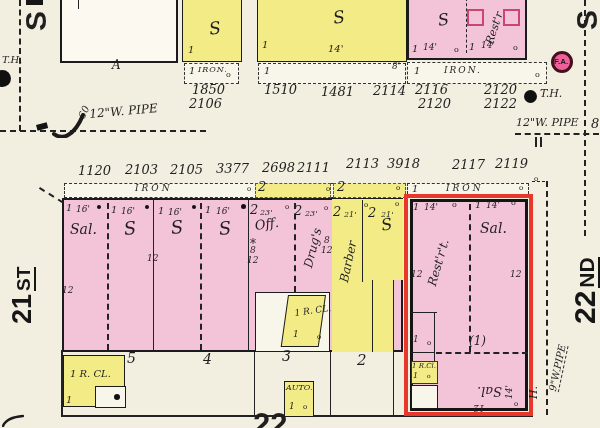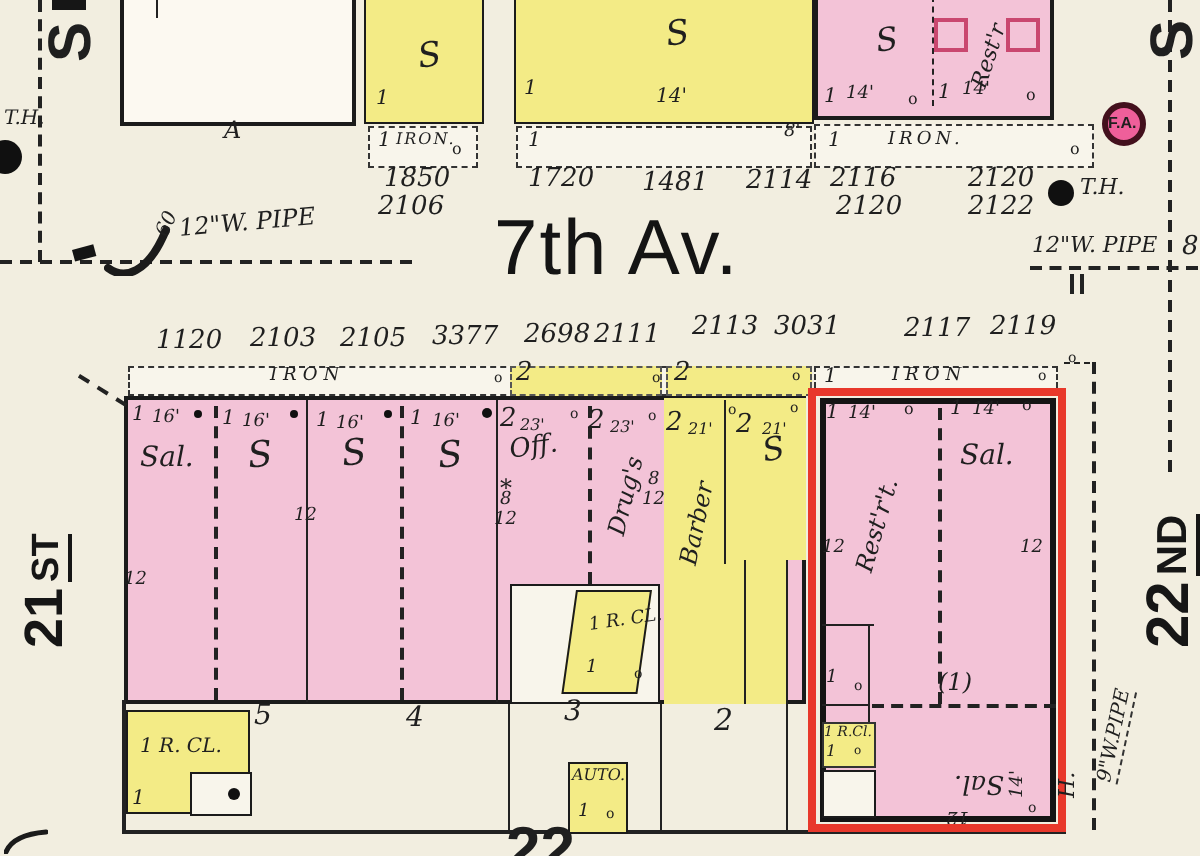--- a/index.html
+++ b/index.html
@@ -24,21 +24,20 @@
     z-index: 30;
   }
   .stlabel { display: flex; align-items: flex-end; gap: 3px;
     font-family: "Liberation Sans", sans-serif; font-weight: bold; color:#161616; }
   .stlabel .suf { border-bottom: 2.5px solid #161616; padding-bottom: 1px; }
 </style>
 </head>
 <body>
 
 <div id="page">
-  <div class="avenue">7th Av.</div>
 <div class="it" style="left: 60px; top: -4px; width: 118px; height: 67px; background: rgb(252, 249, 241); border: 2px solid rgb(27, 27, 27);"></div>
     <div class="it" style="left: 78px; top: 0px; height: 9px; width: 0px; border-left: 1.5px solid rgb(34, 34, 34);"></div>
     <div class="it" style="left: 182px; top: -4px; width: 60px; height: 66px; background: rgb(243, 235, 134); border: 1.5px solid rgb(27, 27, 27);"></div>
     <div class="it" style="left: 257px; top: -4px; width: 150px; height: 66px; background: rgb(243, 235, 134); border: 1.5px solid rgb(27, 27, 27);"></div>
     <div class="it" style="left: 407px; top: -4px; width: 120px; height: 64px; background: rgb(243, 195, 215); border: 2px solid rgb(27, 27, 27);"></div>
     <div class="it" style="left: 466px; top: -2px; height: 55px; width: 0px; border-left: 1.5px dashed rgb(34, 34, 34);"></div>
     <div class="it" style="left: 467px; top: 9px; width: 17px; height: 17px; border: 2px solid rgb(201, 71, 111);"></div>
     <div class="it" style="left: 503px; top: 9px; width: 17px; height: 17px; border: 2px solid rgb(201, 71, 111);"></div>
     <div class="it" style="left: 184px; top: 63px; width: 55px; height: 21px; background: rgb(248, 245, 235); border: 1.5px dashed rgb(51, 51, 51);"></div>
     <div class="it" style="left: 258px; top: 63px; width: 148px; height: 21px; background: rgb(248, 245, 235); border: 1.5px dashed rgb(51, 51, 51);"></div>
@@ -48,21 +47,21 @@
     <div class="it" style="left: 188px; top: 45px; font-size: 10px; font-family: &quot;DejaVu Serif&quot;, serif; font-style: italic; color: rgb(31, 31, 31);">1</div>
     <div class="it" style="left: 189px; top: 66px; font-size: 10px; font-family: &quot;DejaVu Serif&quot;, serif; font-style: italic; color: rgb(31, 31, 31);">1</div>
     <div class="it" style="left: 198px; top: 66px; font-size: 8px; font-family: &quot;DejaVu Serif&quot;, serif; font-style: italic; letter-spacing: 1px; color: rgb(31, 31, 31);">IRON.</div>
     <div class="it" style="left: 226px; top: 71px; font-size: 8px; font-family: &quot;DejaVu Serif&quot;, serif; color: rgb(31, 31, 31);">o</div>
     <div class="it" style="left: 192px; top: 83px; font-size: 13px; font-family: &quot;DejaVu Serif&quot;, serif; font-style: italic; color: rgb(31, 31, 31);">1850</div>
     <div class="it" style="left: 189px; top: 97px; font-size: 13px; font-family: &quot;DejaVu Serif&quot;, serif; font-style: italic; color: rgb(31, 31, 31);">2106</div>
     <div class="it" style="left: 332px; top: 10px; transform: rotate(-8deg); transform-origin: 0px 0px; font-size: 17px; font-family: &quot;DejaVu Serif&quot;, serif; font-style: italic; color: rgb(31, 31, 31);">S</div>
     <div class="it" style="left: 328px; top: 44px; font-size: 10px; font-family: &quot;DejaVu Serif&quot;, serif; font-style: italic; color: rgb(31, 31, 31);">14'</div>
     <div class="it" style="left: 262px; top: 40px; font-size: 10px; font-family: &quot;DejaVu Serif&quot;, serif; font-style: italic; color: rgb(31, 31, 31);">1</div>
     <div class="it" style="left: 264px; top: 66px; font-size: 10px; font-family: &quot;DejaVu Serif&quot;, serif; font-style: italic; color: rgb(31, 31, 31);">1</div>
-    <div class="it" style="left: 264px; top: 83px; font-size: 13px; font-family: &quot;DejaVu Serif&quot;, serif; font-style: italic; color: rgb(31, 31, 31);">1720</div>
+    <div class="it" style="left: 264px; top: 83px; font-size: 13px; font-family: &quot;DejaVu Serif&quot;, serif; font-style: italic; color: rgb(31, 31, 31);">1510</div>
     <div class="it" style="left: 321px; top: 85px; font-size: 13px; font-family: &quot;DejaVu Serif&quot;, serif; font-style: italic; color: rgb(31, 31, 31);">1481</div>
     <div class="it" style="left: 373px; top: 84px; font-size: 13px; font-family: &quot;DejaVu Serif&quot;, serif; font-style: italic; color: rgb(31, 31, 31);">2114</div>
     <div class="it" style="left: 437px; top: 13px; transform: rotate(-8deg); transform-origin: 0px 0px; font-size: 16px; font-family: &quot;DejaVu Serif&quot;, serif; font-style: italic; color: rgb(31, 31, 31);">S</div>
     <div class="it" style="left: 484px; top: 42px; transform: rotate(-72deg); transform-origin: 0px 0px; font-size: 11px; font-family: &quot;DejaVu Serif&quot;, serif; font-style: italic; color: rgb(31, 31, 31);">Rest'r</div>
     <div class="it" style="left: 412px; top: 44px; font-size: 10px; font-family: &quot;DejaVu Serif&quot;, serif; font-style: italic; color: rgb(31, 31, 31);">1</div>
     <div class="it" style="left: 423px; top: 43px; font-size: 9px; font-family: &quot;DejaVu Serif&quot;, serif; font-style: italic; color: rgb(31, 31, 31);">14'</div>
     <div class="it" style="left: 454px; top: 46px; font-size: 8px; font-family: &quot;DejaVu Serif&quot;, serif; color: rgb(31, 31, 31);">o</div>
     <div class="it" style="left: 469px; top: 42px; font-size: 10px; font-family: &quot;DejaVu Serif&quot;, serif; font-style: italic; color: rgb(31, 31, 31);">1</div>
     <div class="it" style="left: 481px; top: 41px; font-size: 9px; font-family: &quot;DejaVu Serif&quot;, serif; font-style: italic; color: rgb(31, 31, 31);">14'</div>
     <div class="it" style="left: 513px; top: 44px; font-size: 8px; font-family: &quot;DejaVu Serif&quot;, serif; color: rgb(31, 31, 31);">o</div>
@@ -96,21 +95,21 @@
     <div class="it" style="left: 36px; top: 125px; transform: rotate(-15deg); transform-origin: 0px 0px; width: 11px; height: 6px; background: rgb(20, 20, 20);"></div>
     <div class="it" style="left: 77px; top: 116px; transform: rotate(-65deg); transform-origin: 0px 0px; font-size: 10px; font-family: &quot;DejaVu Serif&quot;, serif; font-style: italic; color: rgb(31, 31, 31);">60</div>
     <div class="it" style="left: 89px; top: 108px; transform: rotate(-5deg); transform-origin: 0px 0px; font-size: 12px; font-family: &quot;DejaVu Serif&quot;, serif; font-style: italic; color: rgb(31, 31, 31);">12"W. PIPE</div>
     <div class="it" style="left: 78px; top: 164px; font-size: 13px; font-family: &quot;DejaVu Serif&quot;, serif; font-style: italic; color: rgb(31, 31, 31);">1120</div>
     <div class="it" style="left: 125px; top: 163px; font-size: 13px; font-family: &quot;DejaVu Serif&quot;, serif; font-style: italic; color: rgb(31, 31, 31);">2103</div>
     <div class="it" style="left: 170px; top: 163px; font-size: 13px; font-family: &quot;DejaVu Serif&quot;, serif; font-style: italic; color: rgb(31, 31, 31);">2105</div>
     <div class="it" style="left: 216px; top: 162px; font-size: 13px; font-family: &quot;DejaVu Serif&quot;, serif; font-style: italic; color: rgb(31, 31, 31);">3377</div>
     <div class="it" style="left: 262px; top: 161px; font-size: 13px; font-family: &quot;DejaVu Serif&quot;, serif; font-style: italic; color: rgb(31, 31, 31);">2698</div>
     <div class="it" style="left: 297px; top: 161px; font-size: 13px; font-family: &quot;DejaVu Serif&quot;, serif; font-style: italic; color: rgb(31, 31, 31);">2111</div>
     <div class="it" style="left: 346px; top: 157px; font-size: 13px; font-family: &quot;DejaVu Serif&quot;, serif; font-style: italic; color: rgb(31, 31, 31);">2113</div>
-    <div class="it" style="left: 387px; top: 157px; font-size: 13px; font-family: &quot;DejaVu Serif&quot;, serif; font-style: italic; color: rgb(31, 31, 31);">3031</div>
+    <div class="it" style="left: 387px; top: 157px; font-size: 13px; font-family: &quot;DejaVu Serif&quot;, serif; font-style: italic; color: rgb(31, 31, 31);">3918</div>
     <div class="it" style="left: 452px; top: 158px; font-size: 13px; font-family: &quot;DejaVu Serif&quot;, serif; font-style: italic; color: rgb(31, 31, 31);">2117</div>
     <div class="it" style="left: 495px; top: 157px; font-size: 13px; font-family: &quot;DejaVu Serif&quot;, serif; font-style: italic; color: rgb(31, 31, 31);">2119</div>
     <div class="it" style="left: 64px; top: 183px; width: 340px; height: 15px; background: rgb(248, 245, 235); border: 1.5px dashed rgb(51, 51, 51);"></div>
     <div class="it" style="left: 255px; top: 183px; width: 76px; height: 15px; background: rgb(243, 235, 134); border: 1px dashed rgb(85, 85, 85);"></div>
     <div class="it" style="left: 333px; top: 183px; width: 73px; height: 15px; background: rgb(243, 235, 134); border: 1px dashed rgb(85, 85, 85);"></div>
     <div class="it" style="left: 407px; top: 183px; width: 122px; height: 15px; background: rgb(248, 245, 235); border: 1.5px dashed rgb(51, 51, 51);"></div>
     <div class="it" style="left: 135px; top: 184px; font-size: 9px; font-family: &quot;DejaVu Serif&quot;, serif; font-style: italic; letter-spacing: 3px; color: rgb(31, 31, 31);">IRON</div>
     <div class="it" style="left: 258px; top: 180px; font-size: 13px; font-family: &quot;DejaVu Serif&quot;, serif; font-style: italic; color: rgb(31, 31, 31);">2</div>
     <div class="it" style="left: 337px; top: 180px; font-size: 13px; font-family: &quot;DejaVu Serif&quot;, serif; font-style: italic; color: rgb(31, 31, 31);">2</div>
     <div class="it" style="left: 247px; top: 186px; font-size: 7px; font-family: &quot;DejaVu Serif&quot;, serif; color: rgb(31, 31, 31);">o</div>

